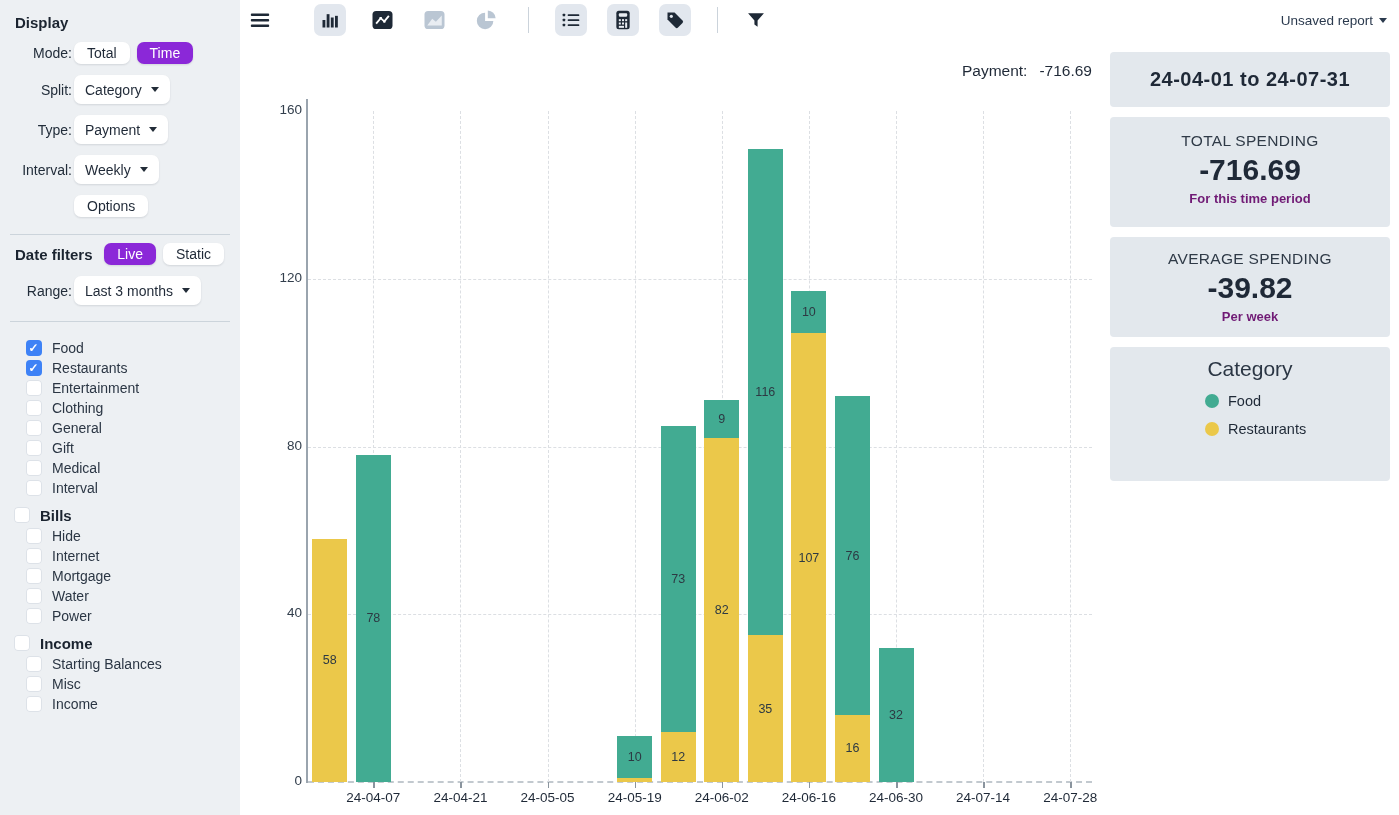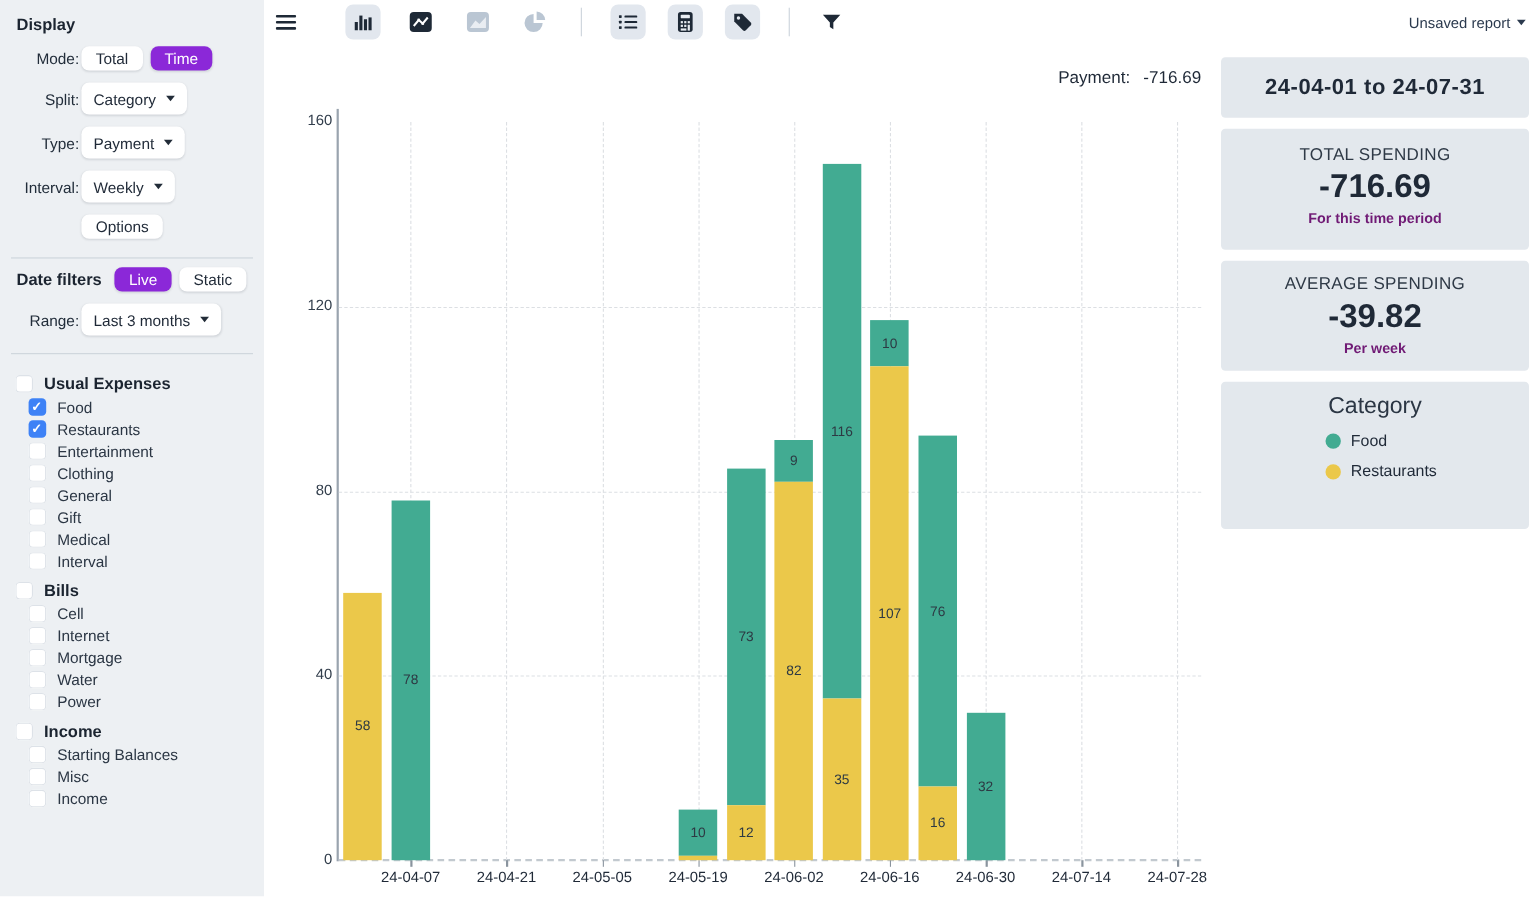--- a/index.html
+++ b/index.html
@@ -149,24 +149,20 @@
       <span class="dropdown">
           <span>Last 3 months</span>
           <span class="caret"></span>
         </span>
     </div>
 
     <div class="divider" style="margin-top:16px;"></div>
 
 
     <div class="tree">
-        <div class="cb-row group">
-          <span class="checkbox"></span>
-          <span class="cb-label group-label">Usual Expenses</span>
-        </div>
         <div class="cb-row item">
           <span class="checkbox checked"></span>
           <span class="cb-label">Food</span>
         </div>
         <div class="cb-row item">
           <span class="checkbox checked"></span>
           <span class="cb-label">Restaurants</span>
         </div>
         <div class="cb-row item">
           <span class="checkbox"></span>
@@ -191,21 +187,21 @@
         <div class="cb-row item">
           <span class="checkbox"></span>
           <span class="cb-label">Interval</span>
         </div>
         <div class="cb-row group">
           <span class="checkbox"></span>
           <span class="cb-label group-label">Bills</span>
         </div>
         <div class="cb-row item">
           <span class="checkbox"></span>
-          <span class="cb-label">Cell</span>
+          <span class="cb-label">Hide</span>
         </div>
         <div class="cb-row item">
           <span class="checkbox"></span>
           <span class="cb-label">Internet</span>
         </div>
         <div class="cb-row item">
           <span class="checkbox"></span>
           <span class="cb-label">Mortgage</span>
         </div>
         <div class="cb-row item">

